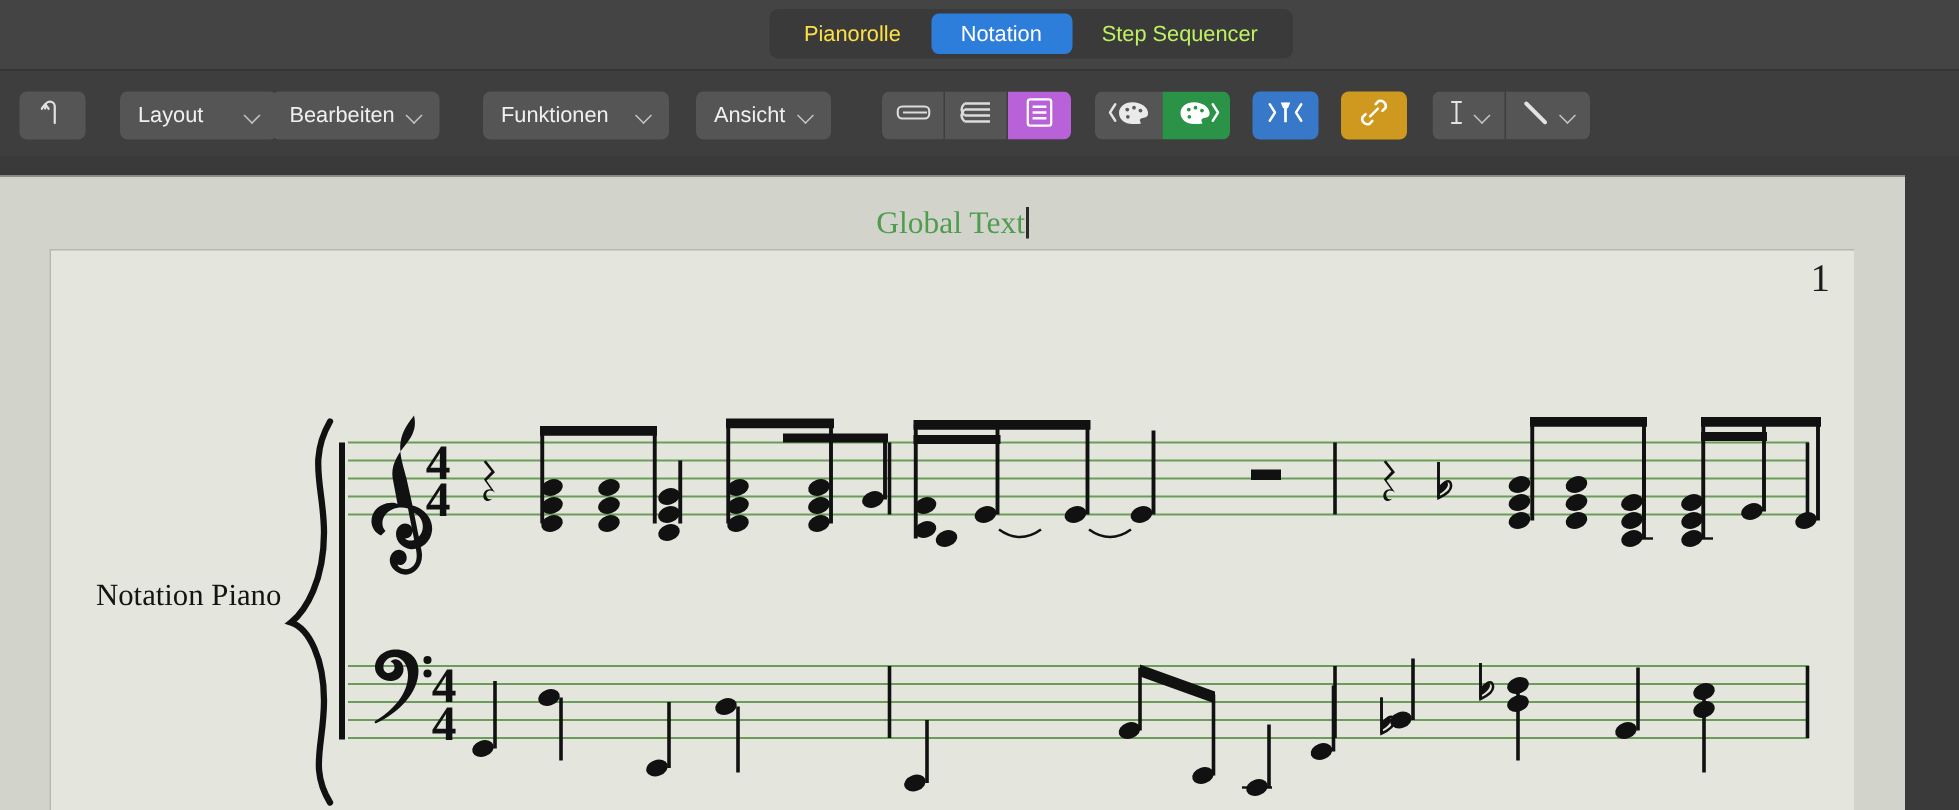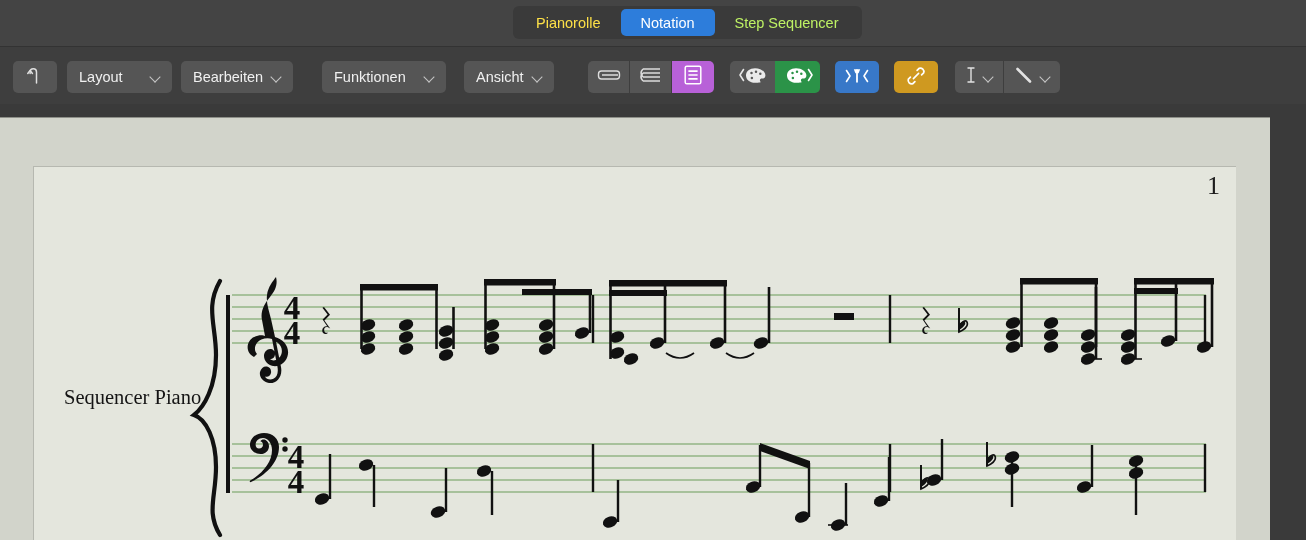--- a/index.html
+++ b/index.html
@@ -186,21 +186,21 @@
 
     <div class="tb-btn arrow-up-btn" style="left:13px;">
       <span>
         <svg width="16" height="18" viewBox="0 0 16 18">
           <path d="M9.5 16 L9.5 5 A3.2 3.2 0 0 0 3.1 5 L3.1 6.4" stroke="#e0e0e0" stroke-width="1.5" fill="none" stroke-linecap="round"></path>
           <path d="M0.8 6.5 L3.1 3.4 L5.4 6.5" stroke="#e0e0e0" stroke-width="1.5" fill="none" stroke-linecap="round" stroke-linejoin="round"></path>
         </svg>
       </span>
     </div>
 
-    <div class="tb-btn menu-btn" style="left:67px;gap:28px;">
+    <div class="tb-btn menu-btn" style="left:80px;gap:28px;">
       <span>Layout</span>
       <span class="caret"></span>
     </div>
 
     <div class="tb-btn menu-btn" style="left:181px;">
       <span>Bearbeiten</span>
       <span class="caret"></span>
     </div>
 
     <div class="tb-btn menu-btn" style="left:322px;gap:19px;">
@@ -307,24 +307,27 @@
           </svg>
         </span>
         <span class="caret"></span>
       </div>
     </div>
   </div>
 
   <div class="canvas-right-gutter"></div>
   <div class="canvas">
 
+    <div class="global-text">
+      <span>Global Text</span><span class="text-caret"></span>
+    </div>
 
     <div class="page">
       <div class="page-number">1</div>
-      <div class="instrument-name">Sequencer Piano</div>
+      <div class="instrument-name">Notation Piano</div>
 
       <svg class="score-svg" width="1203" height="375" viewBox="0 0 1203 375">
         <defs>
 
           <g id="nh">
             <ellipse cx="0" cy="0" rx="7.4" ry="5.4" fill="#111" transform="rotate(-20)"></ellipse>
           </g>
           <g id="flat">
             <path d="M0 -15 L0 5.5 C0 5.5 1.2 0.5 4.6 -1.6 C7.4 -3.3 8.4 -1.0 8.4 1.0 C8.4 4.2 4.4 7.0 0 9.0 L0 5.5" fill="none" stroke="#111" stroke-width="1.7"></path>
             <path d="M0 1.2 C2.0 -0.6 4.4 -2.4 5.8 -1.3 C7.0 -0.3 6.2 2.2 3.6 4.4 C2.2 5.6 0.9 6.4 0 6.9 Z" fill="#111"></path>

